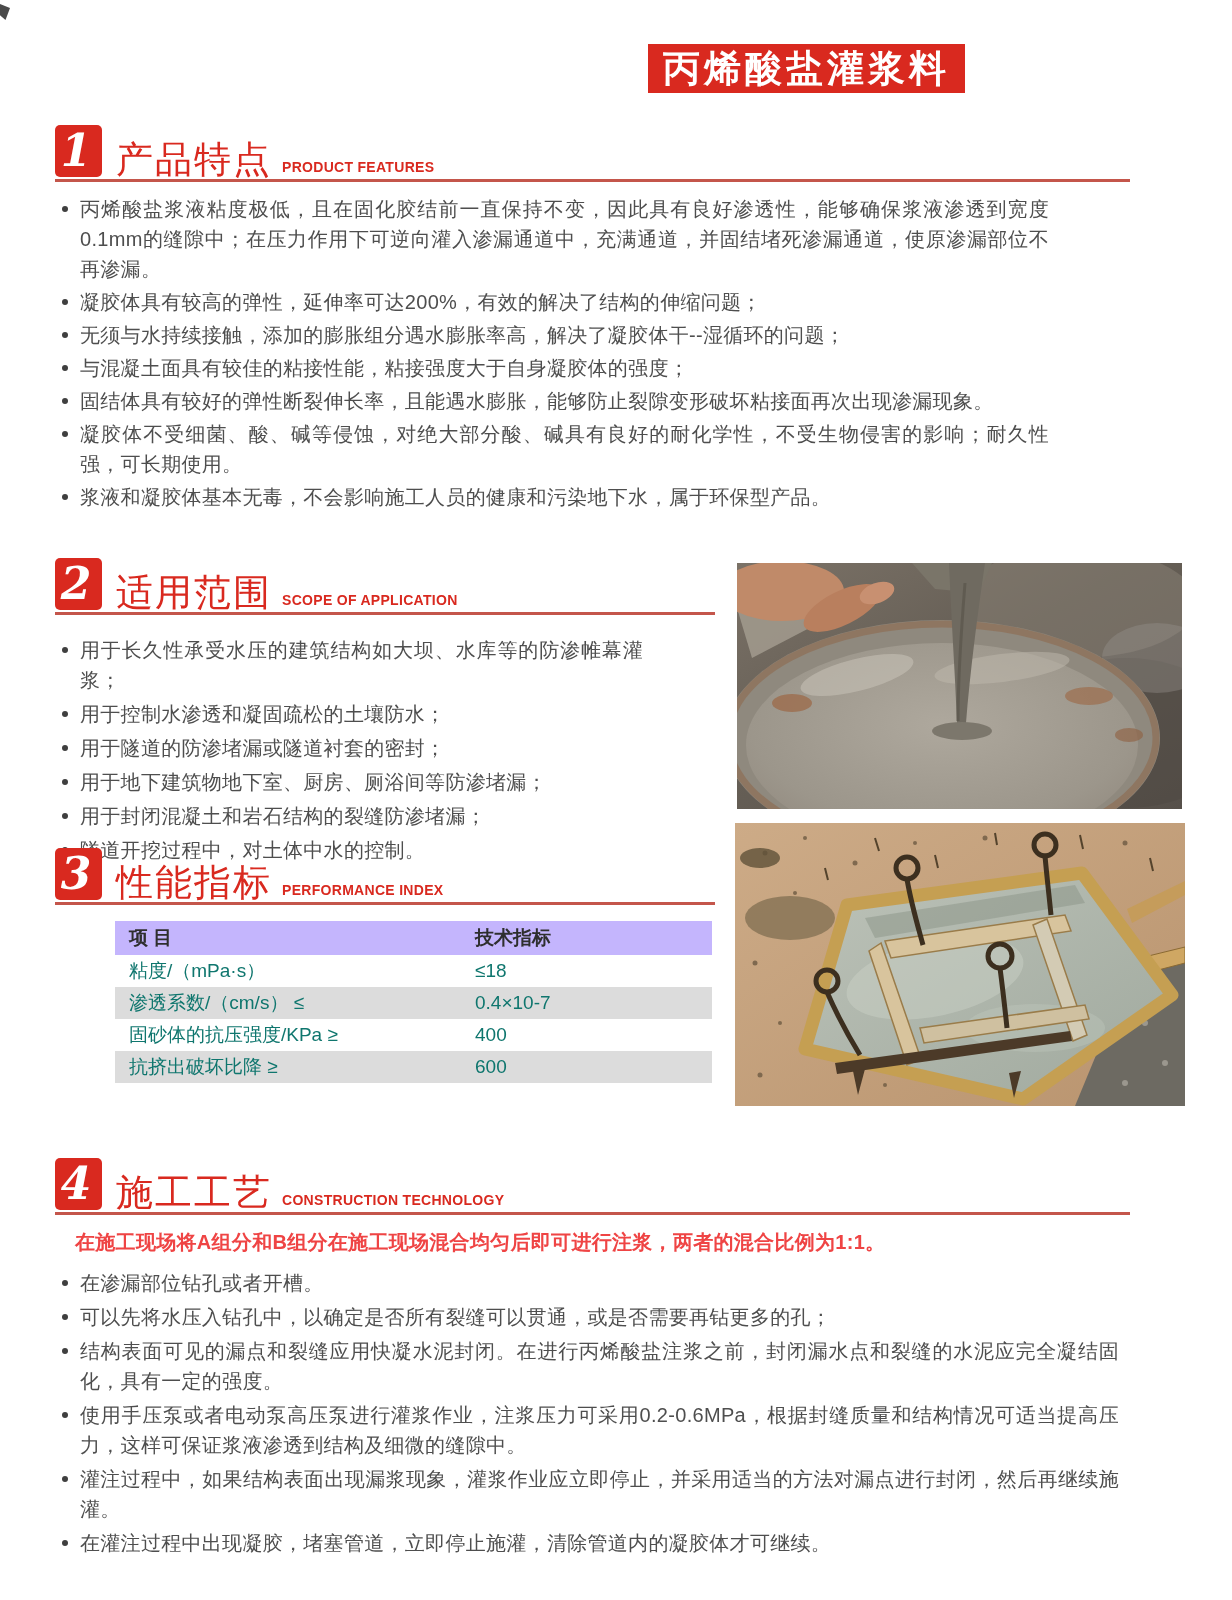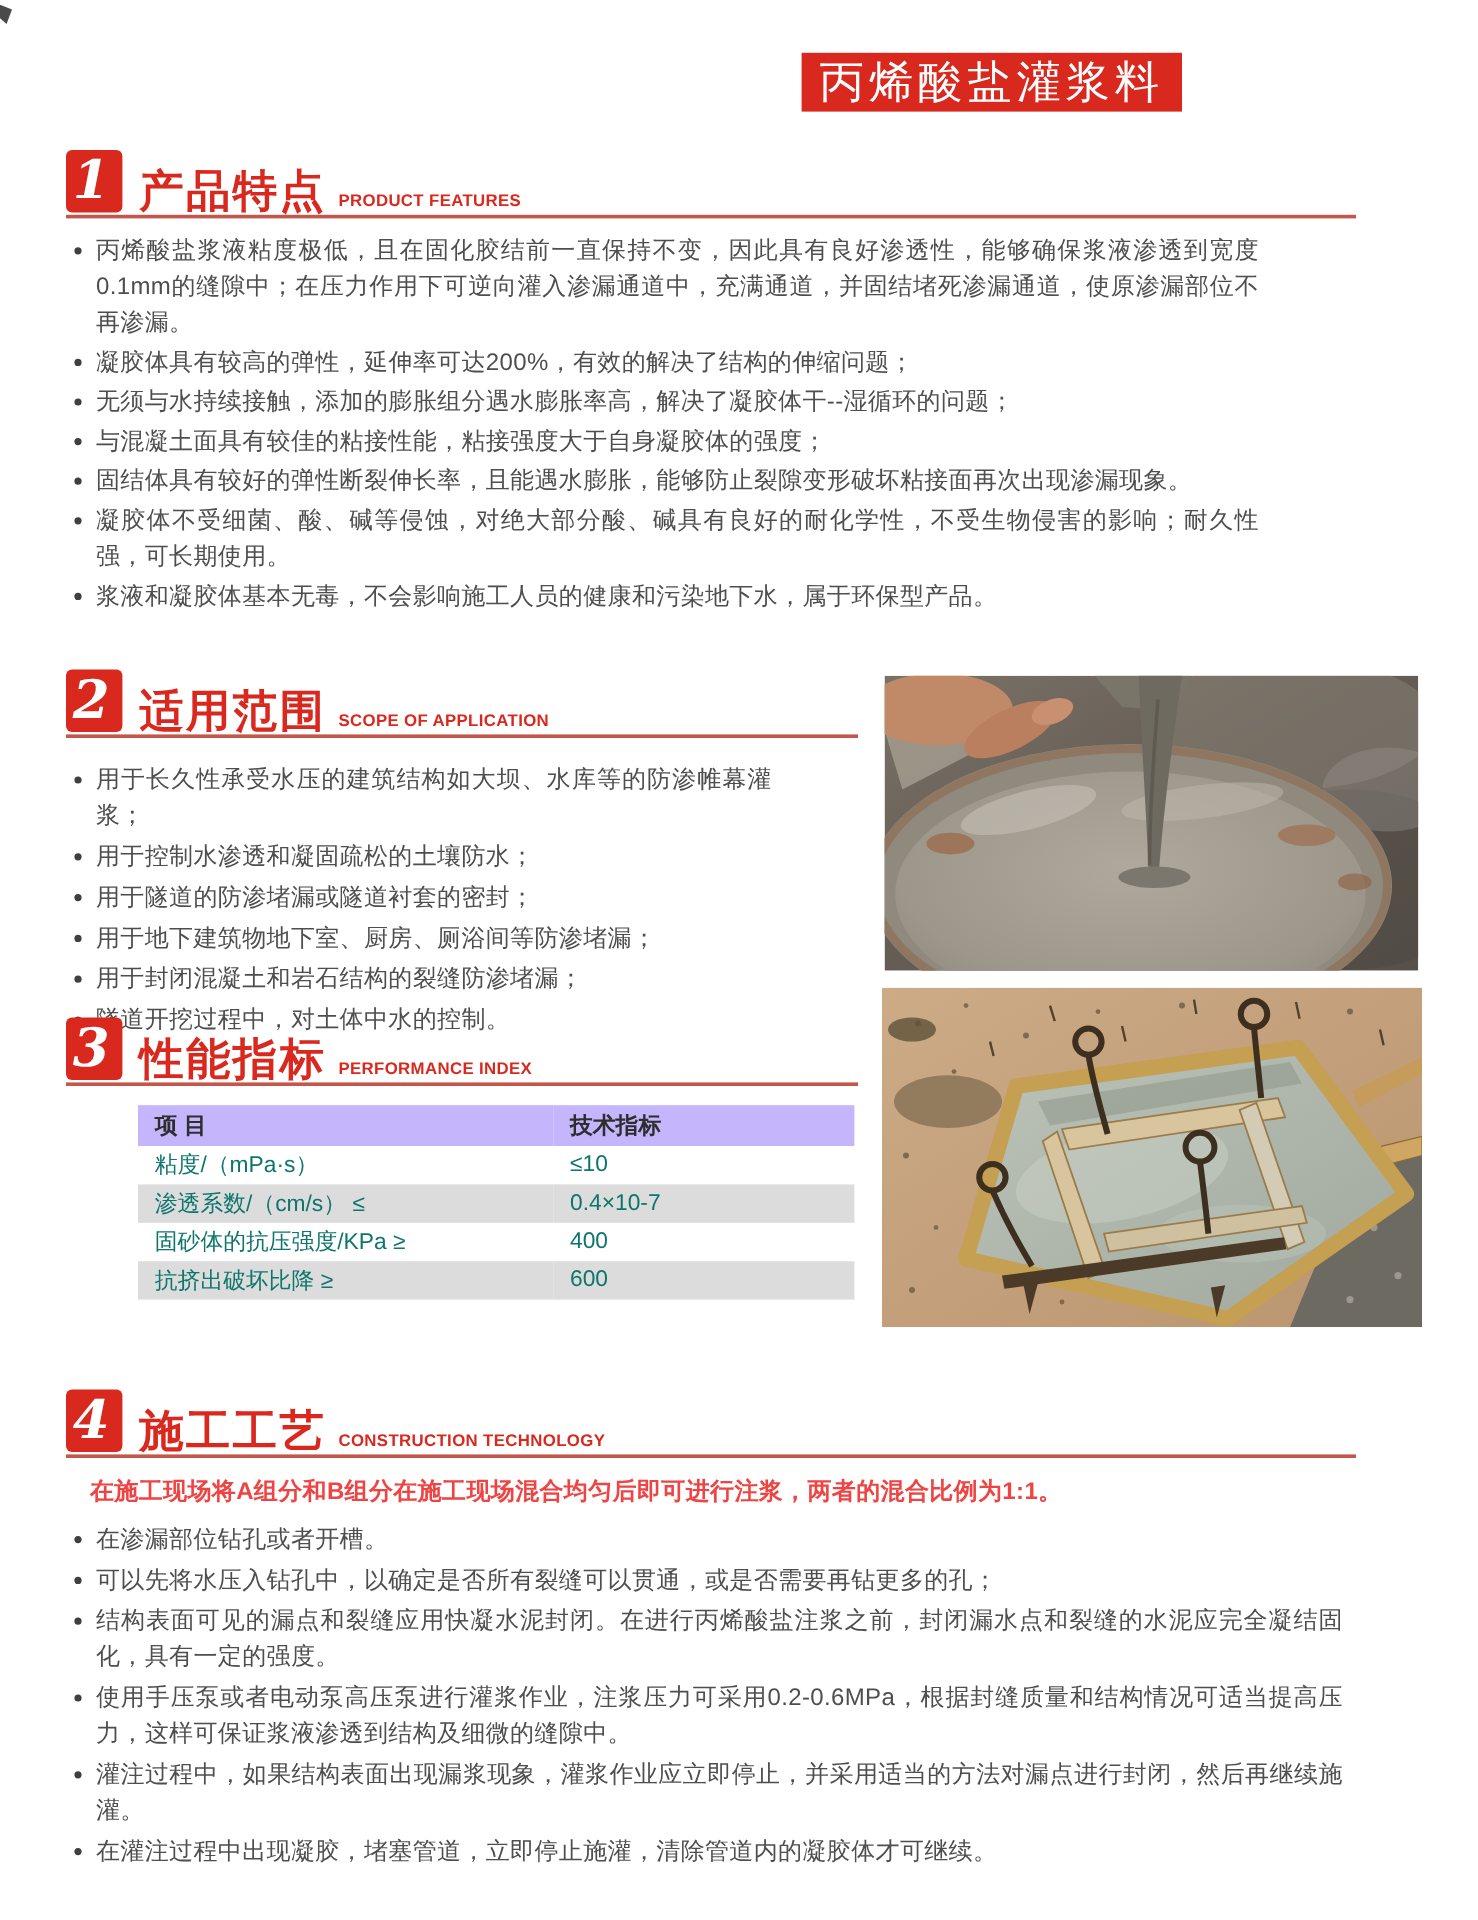--- a/index.html
+++ b/index.html
@@ -7,36 +7,36 @@
     --rule-red:#c4564b;
     --text:#4e4e4e;
   }
   html,body{margin:0;padding:0;}
   body{background:#ffffff;font-family:"Liberation Sans","DejaVu Sans",sans-serif;}
   .page{position:relative;width:1232px;height:1600px;background:#fff;overflow:hidden;}
 
   .corner-mark{position:absolute;left:0;top:4px;width:10px;height:16px;background:#4a4a4a;
     clip-path:polygon(0 0,100% 25%,55% 100%,0 70%);}
 
-  .title-badge{position:absolute;left:668px;top:44px;height:49px;background:var(--red);
-    color:#fff;font-size:37px;font-weight:normal;letter-spacing:4px;
+  .title-badge{position:absolute;left:648px;top:44px;height:49px;background:var(--red);
+    color:#fff;font-size:37px;font-weight:bold;letter-spacing:4px;
     display:flex;align-items:center;padding:0 15px;}
 
   .sec{position:absolute;left:0;width:100%;}
   #sec1{top:125px}
   #sec2{top:558px}
   #sec3{top:848px}
   #sec4{top:1158px}
 
   .sec-head{display:flex;align-items:flex-end;margin-left:55px;height:52px;}
   .num-box{width:47px;height:52px;background:var(--red);border-radius:5px;
     display:flex;align-items:center;justify-content:center;flex:0 0 47px;}
   .num{font-family:"DejaVu Serif","Liberation Serif",serif;font-style:italic;font-weight:bold;
     font-size:44px;color:#fff;line-height:1;padding-right:5px;}
-  .cn{font-size:37px;font-weight:bold;color:var(--red);margin-left:14px;letter-spacing:2px;line-height:.95;}
+  .cn{font-size:37px;font-weight:normal;color:var(--red);margin-left:14px;letter-spacing:2px;line-height:.95;}
   .en{font-size:14px;font-weight:bold;color:var(--red);margin-left:10px;letter-spacing:.3px;padding-bottom:2px;white-space:nowrap;}
   .rule{height:3px;background:var(--rule-red);margin-left:55px;margin-top:2px;}
 
   ul.bullets{list-style:none;margin:12px 0 0;padding:0 0 0 57px;}
   .bullets li{position:relative;padding-left:23px;font-size:20px;line-height:30px;margin-bottom:3px;
     color:var(--text);text-align:justify;letter-spacing:.3px;}
   .bullets li::before{content:"";position:absolute;left:5px;top:12px;width:6px;height:6px;border-radius:50%;background:#3f3f3f;}
   #sec1 ul.bullets{width:992px;}
   #sec2 ul.bullets{width:586px;margin-top:20px;}
   #sec2 .bullets li{margin-bottom:4px;}
@@ -121,21 +121,21 @@
         </colgroup>
       <thead>
         <tr>
           <th>项 目</th>
           <th>技术指标</th>
         </tr>
       </thead>
       <tbody>
         <tr>
           <td>粘度/（mPa·s）</td>
-          <td>≤10</td>
+          <td>≤18</td>
         </tr>
         <tr>
           <td>渗透系数/（cm/s）  ≤</td>
           <td>0.4×10-7</td>
         </tr>
         <tr>
           <td>固砂体的抗压强度/KPa ≥</td>
           <td>400</td>
         </tr>
         <tr>

